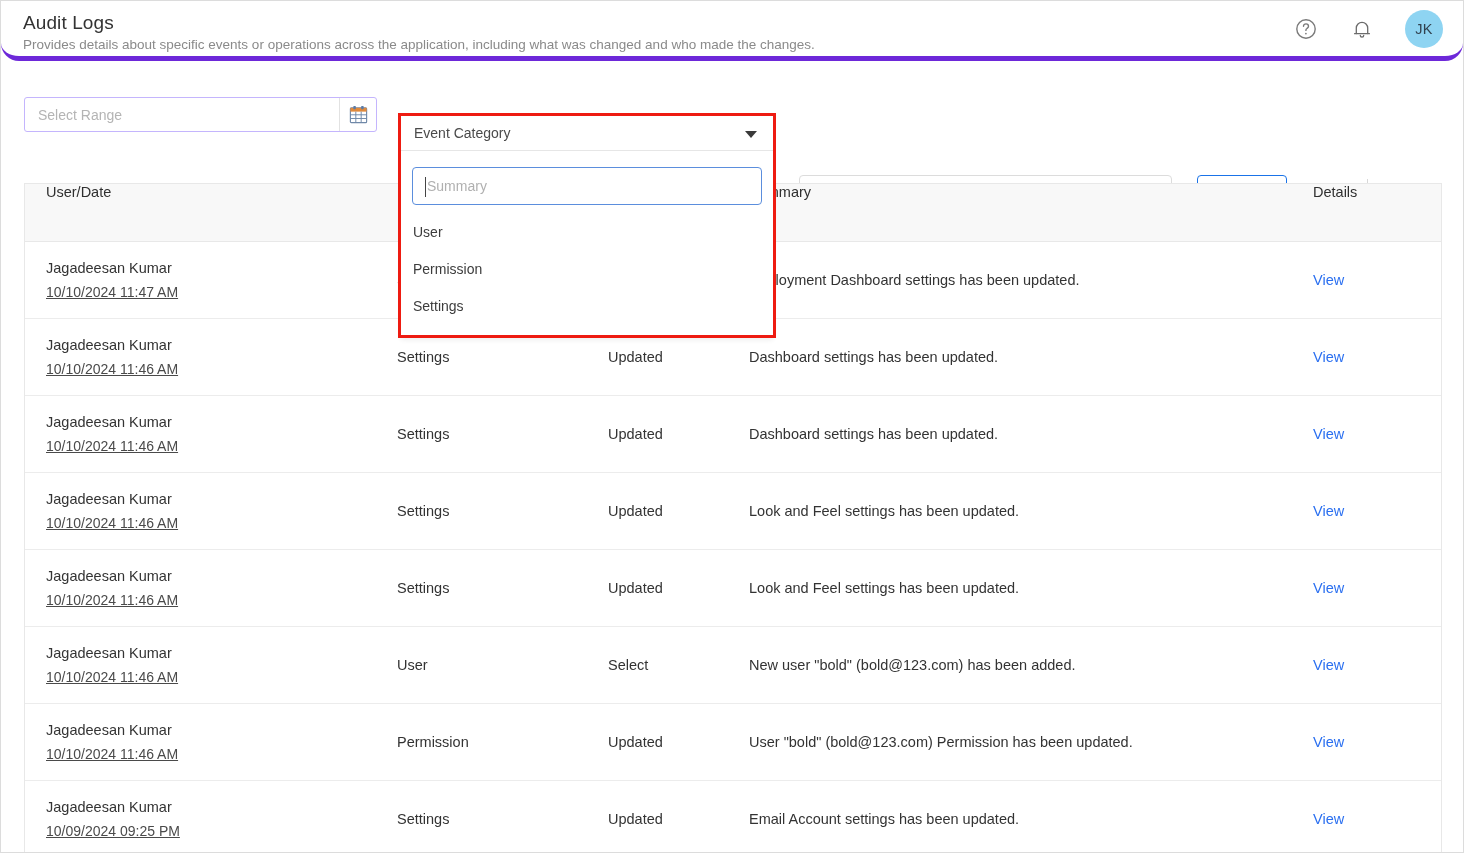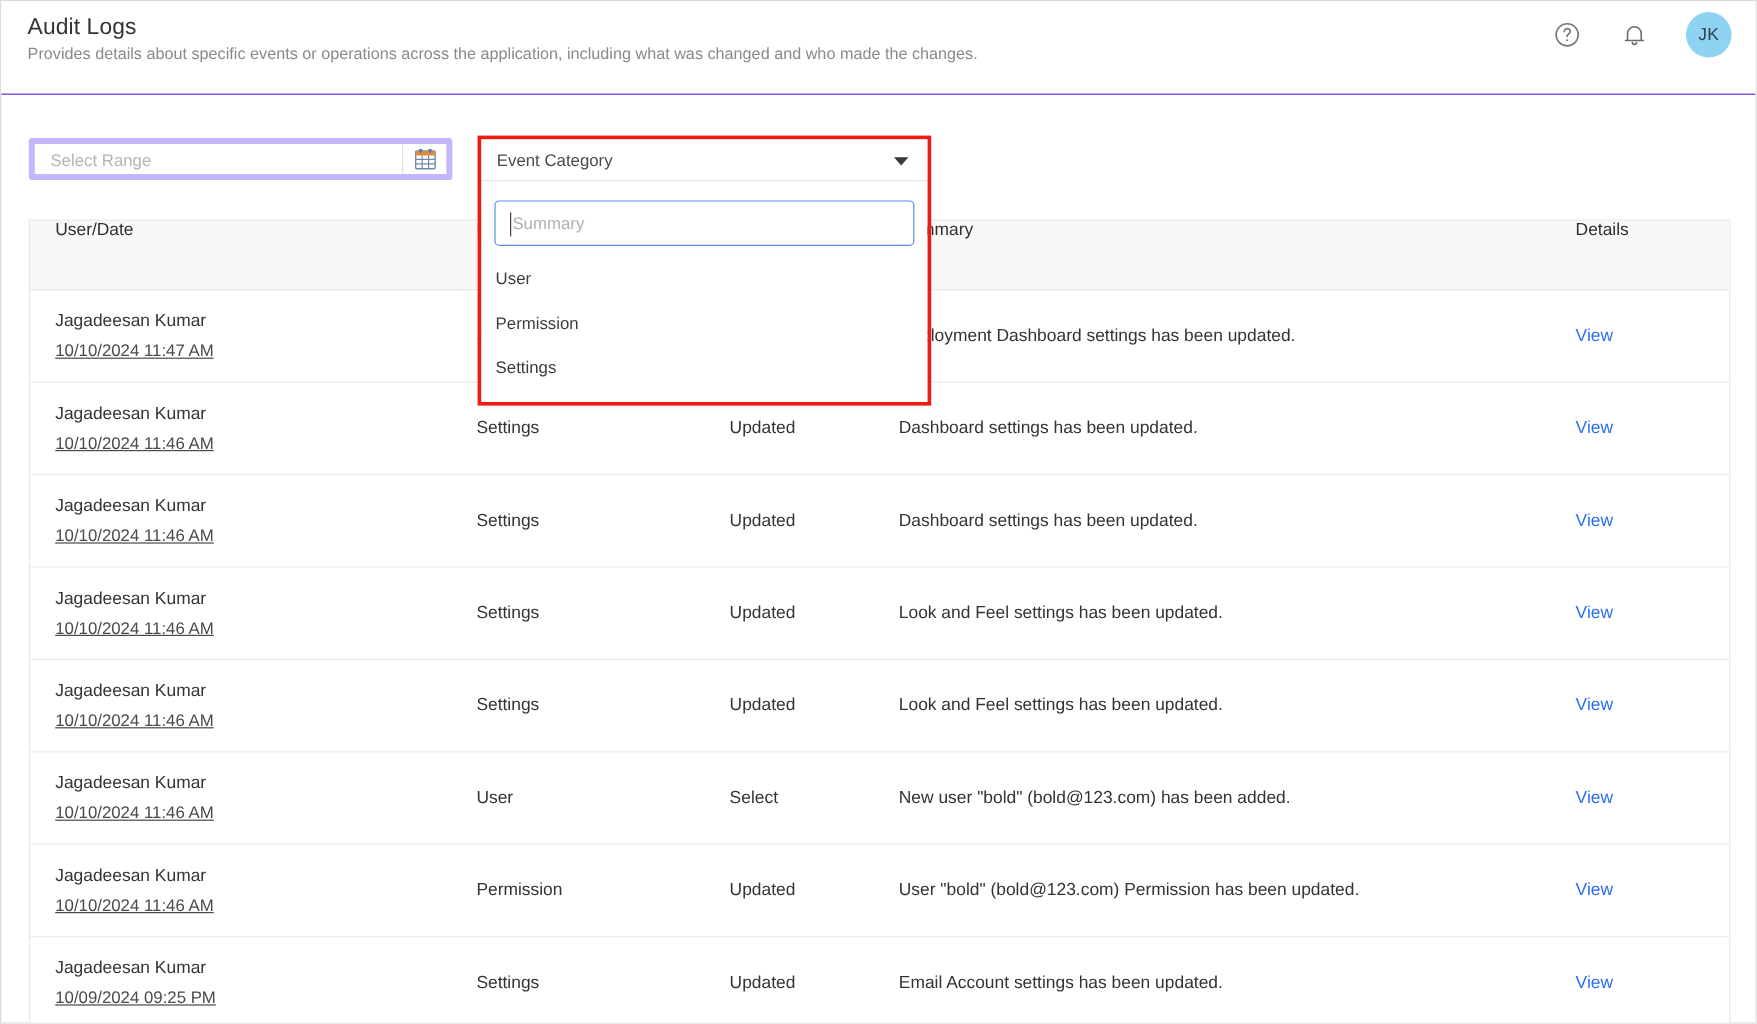--- a/index.html
+++ b/index.html
@@ -20,24 +20,25 @@
     height: 853px;
     box-sizing: border-box;
     border: 1px solid #dcdcdc;
     background: #ffffff;
     overflow: hidden;
   }
 
   
   .header {
     position: relative;
-    height: 78px;
-    box-sizing: border-box;
-    border-bottom: 1px solid #6d28d9;
+    height: 60px;
+    box-sizing: border-box;
+    border-bottom: 5px solid #6d28d9;
     background: #ffffff;
+    border-radius: 18px;
   }
   .header-title {
     position: absolute;
     left: 22px;
     top: 11px;
     font-size: 19px;
     color: #333333;
     letter-spacing: .1px;
   }
   .header-sub {
@@ -81,21 +82,21 @@
     position: relative;
     height: 88px;
   }
   .date-range {
     position: absolute;
     left: 23px;
     top: 36px;
     width: 353px;
     height: 35px;
     box-sizing: border-box;
-    border: 5px solid #c4b5fd;
+    border: 1px solid #c4b5fd;
     border-radius: 3px;
     background: #fff;
     display: flex;
     align-items: center;
   }
   .date-range .ph {
     flex: 1;
     padding-left: 13px;
     font-size: 14px;
     color: #b4b4b4;

